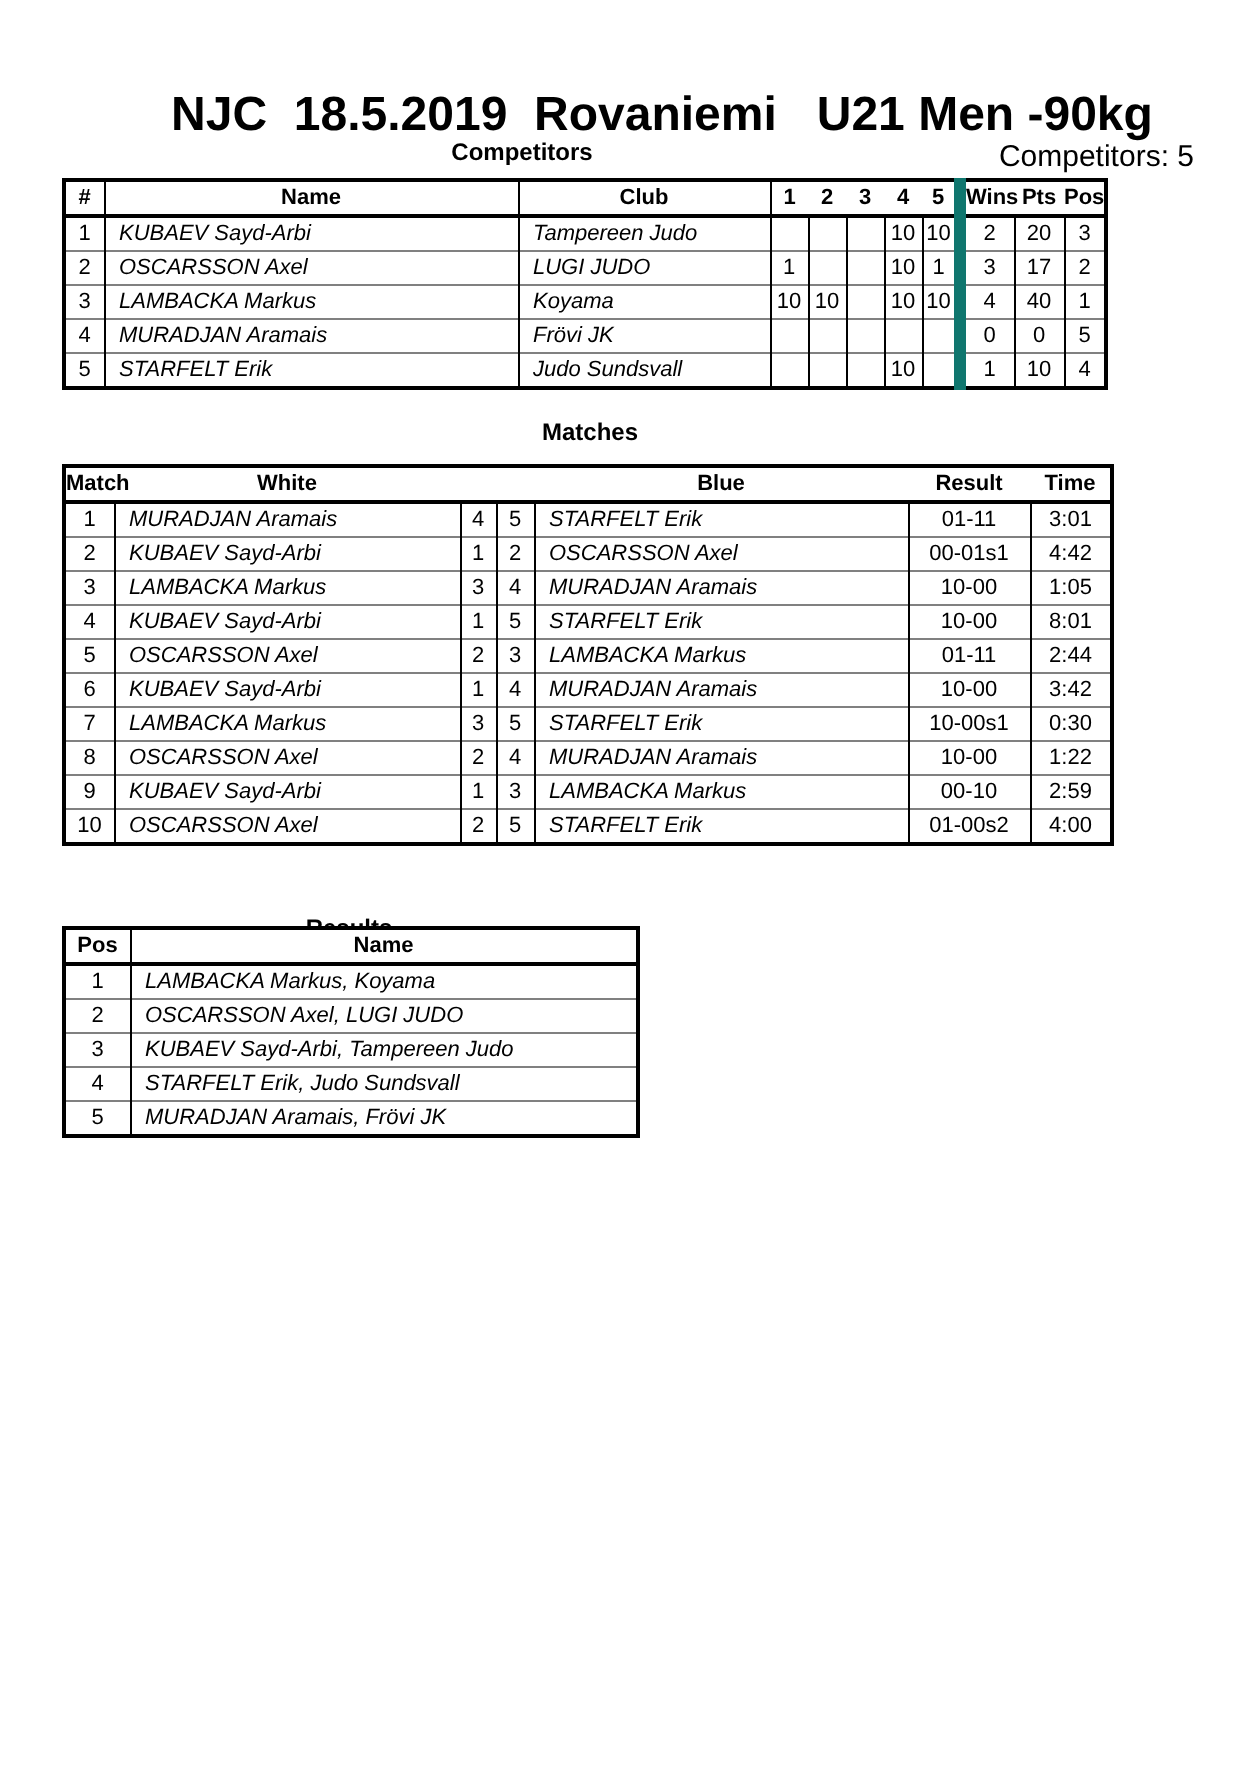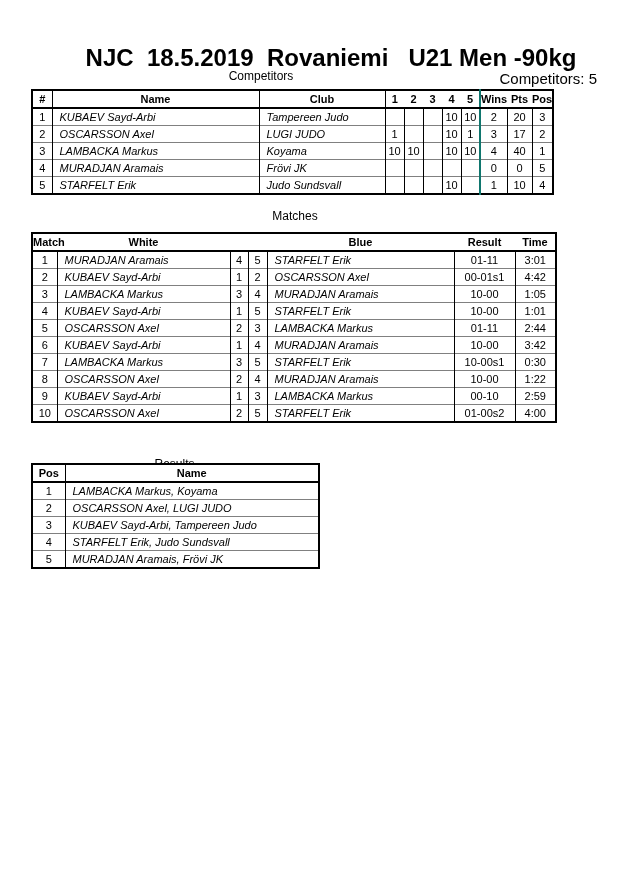--- a/index.html
+++ b/index.html
@@ -5,21 +5,21 @@
   html,body{margin:0;padding:0;}
   body{
     width:630px;height:891px;background:#ffffff;color:#000;
     font-family:"Liberation Sans", sans-serif;position:relative;overflow:hidden;
   }
   .abs{position:absolute;}
   #page-title{
     top:44px;left:16px;width:630px;text-align:center;
     font-size:24px;font-weight:bold;white-space:pre;
   }
-  .section-title{font-size:12px;font-weight:normal;text-align:center;}
+  .section-title{font-size:12px;font-weight:bold;text-align:center;}
   #competitors-label{top:69px;left:0;width:522px;}
   #competitors-count{top:70px;right:33px;font-size:15px;}
   #matches-label{top:209px;left:34px;width:522px;}
   #results-label{top:457px;left:31px;width:287px;}
 
   table{
     border-collapse:collapse;table-layout:fixed;position:absolute;
     background:#fff;
   }
   #competitors-table{left:31px;top:89px;width:521px;}
@@ -29,21 +29,21 @@
   th,td{
     padding:0;font-size:11px;height:16px;line-height:16px;
     white-space:nowrap;font-weight:normal;
     border-left:1px solid #000;border-top:1px solid #808080;
   }
   td{overflow:hidden;}
   th{overflow:visible;}
   table{border:2px solid #000;}
   thead th{border-bottom:2px solid #000;border-top:none;font-weight:bold;}
   .nv{border-left:none;}           
-  .thick{border-left:2px solid #0f766e;} 
+  .thick{border-left:6px solid #0f766e;} 
   .c{text-align:center;}
   .l{text-align:left;padding-left:7px;font-style:italic;}
 </style>
 </head>
 <body>
 
 <div id="page-title" class="abs">NJC  18.5.2019  Rovaniemi   U21 Men -90kg</div>
 <div id="competitors-label" class="abs section-title">Competitors</div>
 <div id="competitors-count" class="abs">Competitors: 5</div>
 
@@ -196,21 +196,21 @@
       <td class="c">10-00</td>
       <td class="c">1:05</td>
     </tr>
     <tr>
       <td class="c">4</td>
       <td class="l">KUBAEV Sayd-Arbi</td>
       <td class="c">1</td>
       <td class="c">5</td>
       <td class="l">STARFELT Erik</td>
       <td class="c">10-00</td>
-      <td class="c">1:01</td>
+      <td class="c">8:01</td>
     </tr>
     <tr>
       <td class="c">5</td>
       <td class="l">OSCARSSON Axel</td>
       <td class="c">2</td>
       <td class="c">3</td>
       <td class="l">LAMBACKA Markus</td>
       <td class="c">01-11</td>
       <td class="c">2:44</td>
     </tr>

